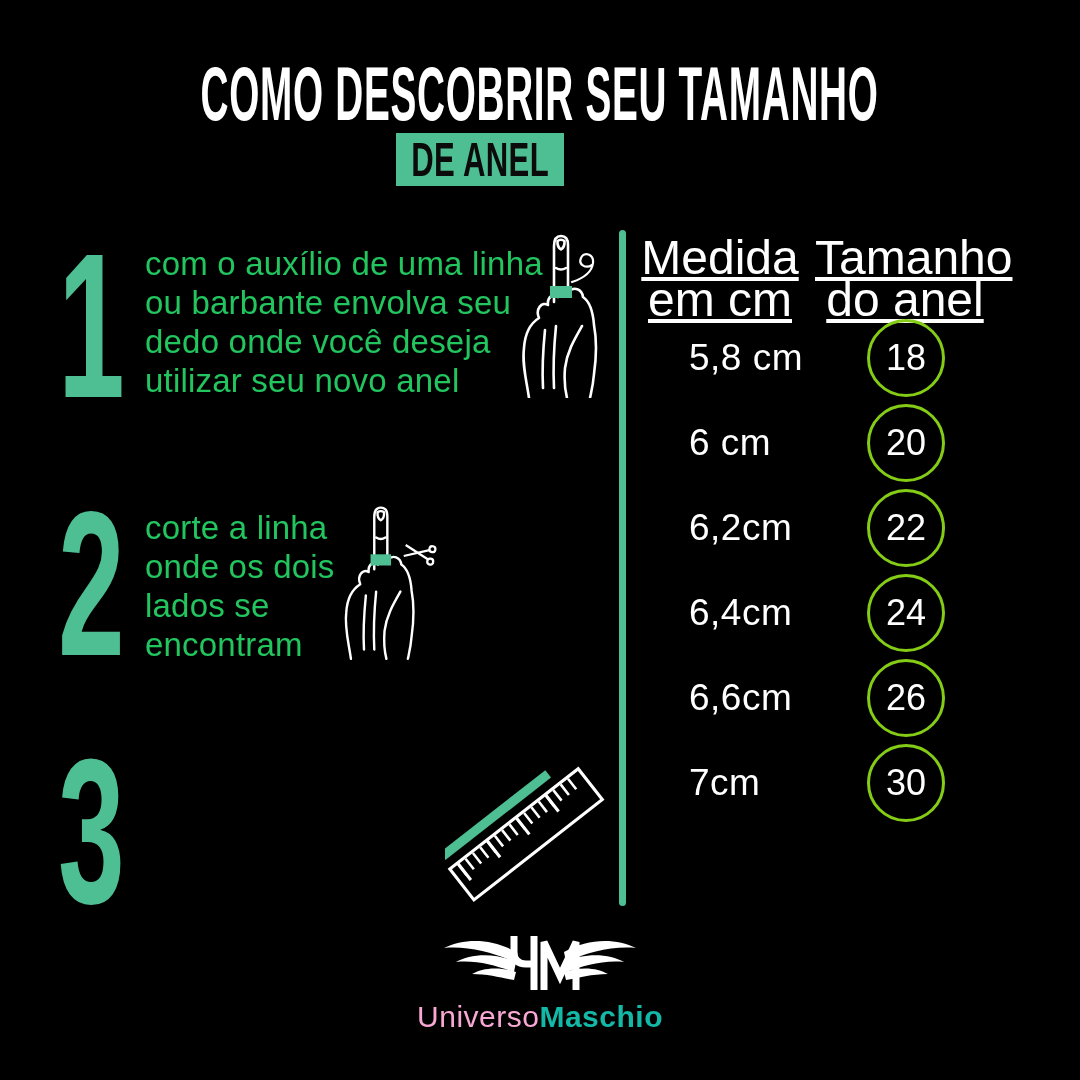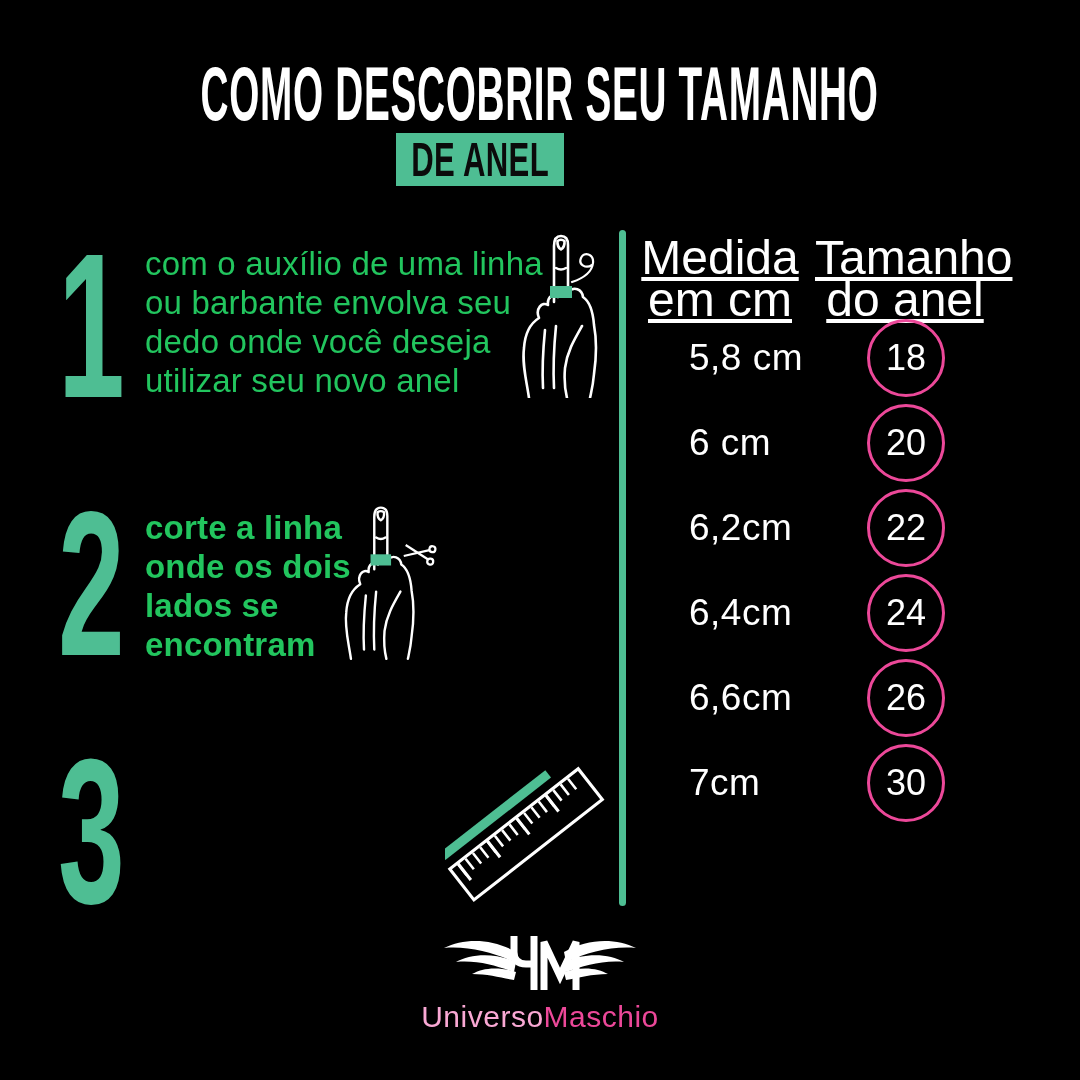--- a/index.html
+++ b/index.html
@@ -18,41 +18,41 @@
     transform:scale(0.74,1.16);letter-spacing:0.5px;white-space:nowrap;}
   
   .step-num{position:absolute;left:58px;color:#4EBE93;font-size:150px;line-height:1;
     font-weight:800;transform:scale(0.8,1.38);transform-origin:left top;}
   .num-1{top:222px;}
   .num-2{top:480px;}
   .num-3{top:728px;}
   .step-text{position:absolute;left:145px;font-size:33px;line-height:39px;color:#22c55e;
     white-space:pre-line;letter-spacing:0.2px;}
   .text-1{top:244px;}
-  .text-2{top:508px;font-weight:bold;}
+  .text-2{top:508px;}
   .text-3{top:766px;}
   .icon-1{position:absolute;left:498px;top:228px;}
   .icon-2{position:absolute;left:322px;top:498px;}
   .icon-3{position:absolute;left:445px;top:752px;}
   
   .divider{position:absolute;left:619px;top:230px;width:7px;height:676px;background:#4EBE93;border-radius:4px;}
   
   .th{position:absolute;top:237px;text-align:center;font-size:48px;line-height:42px;white-space:pre-line;text-decoration:underline;}
   .th-measure{left:630px;width:180px;}
   .th-size{left:815px;width:180px;}
   .table-rows{position:absolute;left:630px;top:315px;width:430px;display:flex;flex-direction:column;}
   .t-row{position:relative;height:85px;display:flex;align-items:center;}
   .measure{position:absolute;left:35px;font-size:37px;letter-spacing:0.5px;margin-left:24px;}
-  .size-circle{position:absolute;left:237px;width:72px;height:72px;border:3px solid #ec4899;
+  .size-circle{position:absolute;left:237px;width:72px;height:72px;border:3px solid #84cc16;
     border-radius:50%;display:flex;align-items:center;justify-content:center;font-size:36px;color:#fff;}
   
   .logo{position:absolute;left:0;top:932px;width:1080px;text-align:center;}
   .logo-text{margin-top:2px;font-size:30px;letter-spacing:0.5px;}
   .brand-bold{font-weight:400;color:#f9a8d4;}
-  .brand-light{font-weight:400;color:#ec4899;}
+  .brand-light{font-weight:700;color:#14b8a6;}
 </style>
 </head>
 <body>
 
 <div class="canvas">
 
   <div class="title-row">
     <span class="title-text">COMO DESCOBRIR SEU TAMANHO</span>
   </div>
   <div class="hl-row">

